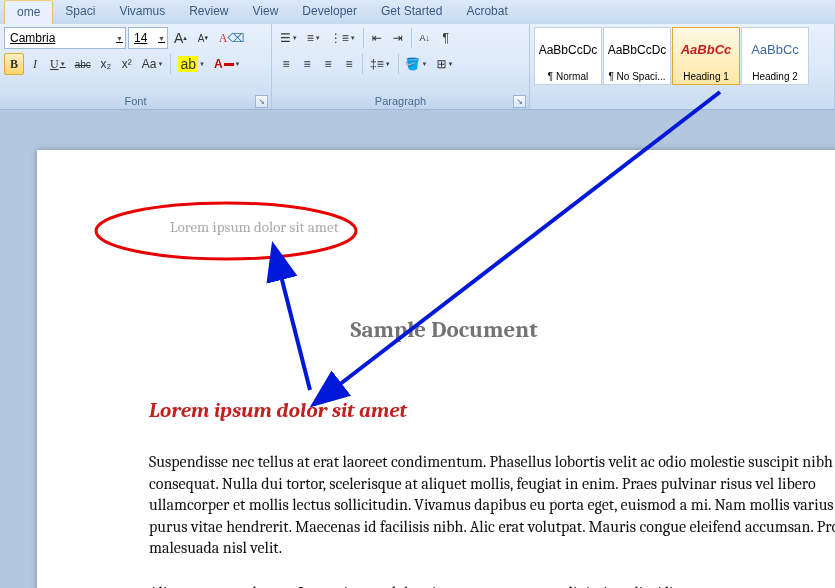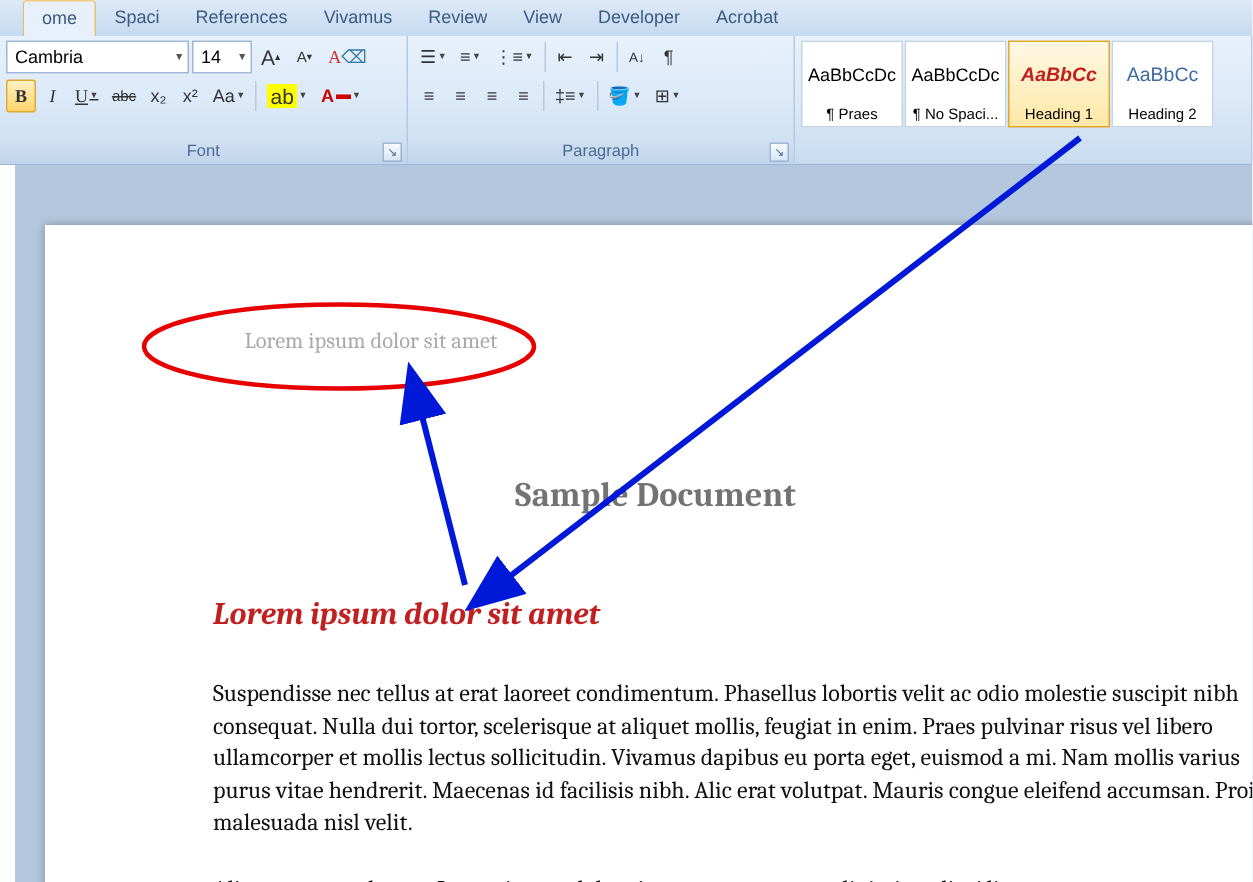--- a/index.html
+++ b/index.html
@@ -13,21 +13,21 @@
   position: relative;
 }
 .ribbon {
   background: linear-gradient(to bottom, #d9e8f8 0%, #c8ddf2 100%);
   border-bottom: 1px solid #9db8d6;
 }
 .tabs {
   display: flex;
   height: 24px;
   background: linear-gradient(to bottom, #dde9f7, #c5daf0);
-  padding-left: 15px;
+  padding-left: 4px;
 }
 .tab {
   padding: 4px 12px 4px 12px;
   color: #3b5a82;
   font-size: 12px;
   cursor: pointer;
 }
 .tab.active {
   background: #e8f1fb;
   border-radius: 3px 3px 0 0;
@@ -78,20 +78,21 @@
   margin-bottom: 4px;
 }
 .combo {
   background: #fff;
   border: 1px solid #9db8d6;
   height: 22px;
   display: flex;
   align-items: center;
   padding: 0 2px 0 5px;
   font-size: 12px;
+  text-decoration: underline;
 }
 .combo .dd {
   margin-left: auto;
   font-size: 7px;
   color: #555;
   padding-left: 4px;
 }
 .font-row2 {
   display: flex;
   gap: 1px;
@@ -143,23 +144,22 @@
   display: flex;
   align-items: center;
   justify-content: center;
   font-family: Liberation Sans, sans-serif;
   font-size: 12px;
 }
 .doc-area {
   background: #b3c7de;
   height: 479px;
   padding-top: 40px;
-  padding-left: 20px;
+  padding-left: 37px;
   overflow: hidden;
-  margin-left: 10px;
 }
 .page {
   background: #fff;
   width: 900px;
   height: 600px;
   box-shadow: 0 0 6px rgba(0,0,0,0.3);
   padding: 56px 0 0 112px;
   position: relative;
 }
 .header-text {
@@ -204,25 +204,25 @@
 svg.ann { position: absolute; top: 0; left: 0; pointer-events: none; }
 .small-dd { font-size: 6px; color:#444; margin-left:1px; }
 </style>
 </head>
 <body>
 
 <div class="ribbon">
   <div class="tabs">
     <div class="tab active">ome</div>
     <div class="tab">Spaci</div>
-    <div class="tab">References</div>
     <div class="tab">Vivamus</div>
     <div class="tab">Review</div>
     <div class="tab">View</div>
     <div class="tab">Developer</div>
+    <div class="tab">Get Started</div>
     <div class="tab">Acrobat</div>
   </div>
 
   <div class="ribbon-groups">
 
     <div class="group" style="width:272px">
       <div class="group-body">
         <div class="font-row1">
           <div class="combo" style="width:122px">
             <span>Cambria</span>
@@ -339,21 +339,21 @@
       <div class="group-label">
         <span>Paragraph</span>
         <span class="launcher">↘</span>
       </div>
     </div>
 
     <div class="group" style="flex:1">
       <div class="group-body styles-body">
         <div class="style-tile">
           <div class="style-preview">AaBbCcDc</div>
-          <div>¶ Praes</div>
+          <div>¶ Normal</div>
         </div>
         <div class="style-tile">
           <div class="style-preview">AaBbCcDc</div>
           <div>¶ No Spaci...</div>
         </div>
         <div class="style-tile sel">
           <div class="style-preview" style="color:#c22020;font-style:italic;font-weight:bold;font-size:13px">AaBbCc</div>
           <div>Heading 1</div>
         </div>
         <div class="style-tile">

